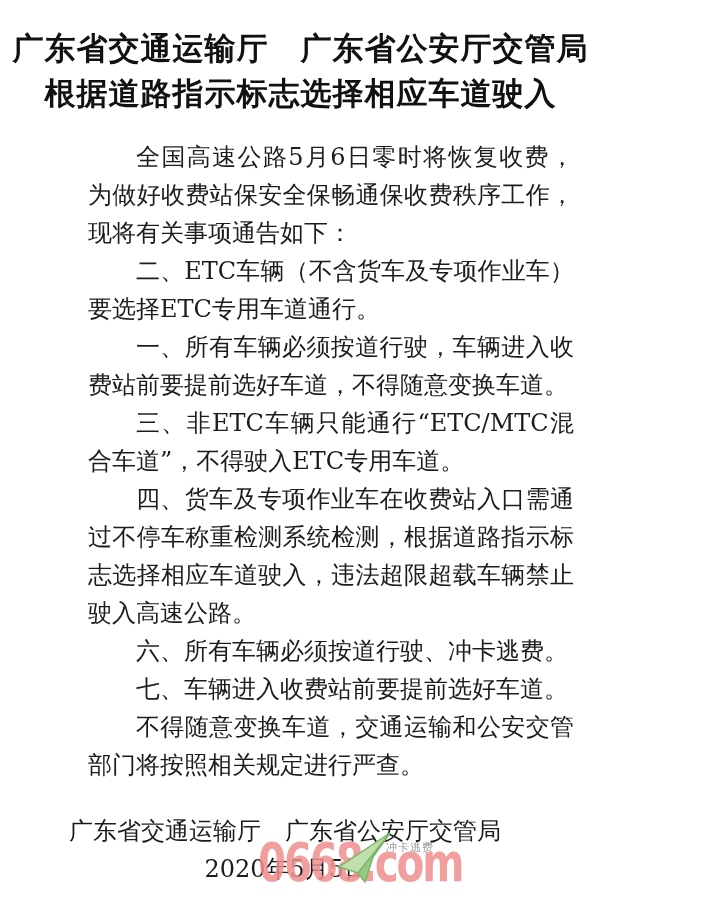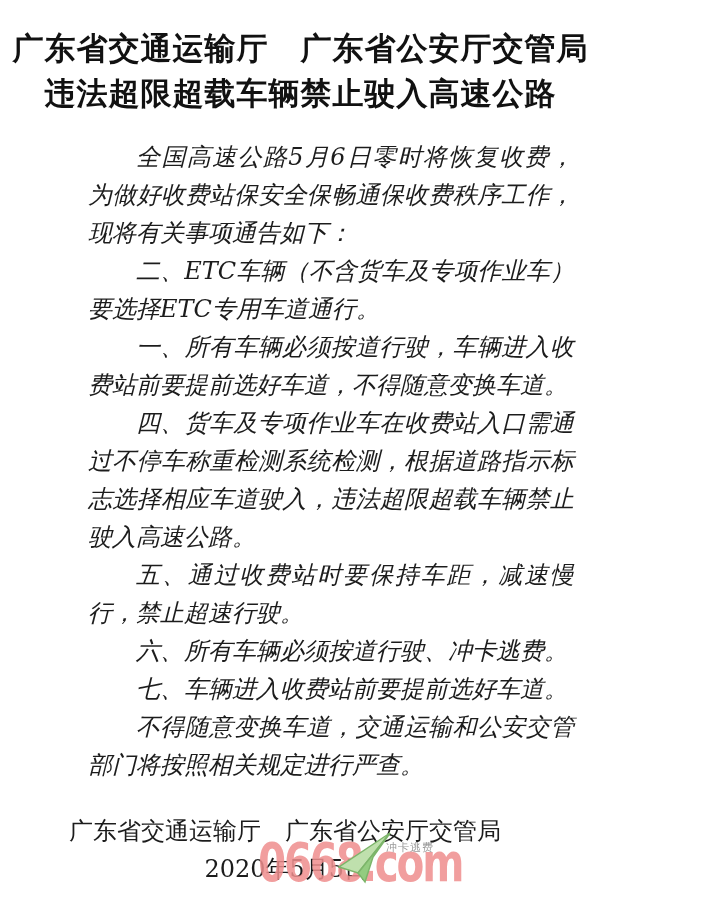--- a/index.html
+++ b/index.html
@@ -28,21 +28,20 @@
   .doc-body {
     margin: 22px 27px 0 88px;
     font-size: 24px;
     line-height: 38px;
     text-align: justify;
     color: #1c1c1c;
   }
   .doc-body p {
     margin: 0;
     text-indent: 2em;
-    font-style: italic;
   }
   .signature {
     margin-top: 28px;
     padding-right: 100px;
     text-align: right;
     font-size: 24px;
     line-height: 38px;
     color: #1c1c1c;
   }
   .sig-date {
@@ -94,29 +93,29 @@
     white-space: nowrap;
   }
 </style>
 </head>
 <body>
 
 <div class="page">
 
   <div class="doc-title">
     <div>广东省交通运输厅　广东省公安厅交管局</div>
-    <div>违法超限超载车辆禁止驶入高速公路</div>
+    <div>根据道路指示标志选择相应车道驶入</div>
   </div>
 
   <div class="doc-body">
     <p>全国高速公路5月6日零时将恢复收费，为做好收费站保安全保畅通保收费秩序工作，现将有关事项通告如下：</p>
     <p>二、ETC车辆（不含货车及专项作业车）要选择ETC专用车道通行。</p>
     <p>一、所有车辆必须按道行驶，车辆进入收费站前要提前选好车道，不得随意变换车道。</p>
+    <p>三、非ETC车辆只能通行“ETC/MTC混合车道”，不得驶入ETC专用车道。</p>
     <p>四、货车及专项作业车在收费站入口需通过不停车称重检测系统检测，根据道路指示标志选择相应车道驶入，违法超限超载车辆禁止驶入高速公路。</p>
-    <p>五、通过收费站时要保持车距，减速慢行，禁止超速行驶。</p>
     <p>六、所有车辆必须按道行驶、冲卡逃费。</p>
     <p>七、车辆进入收费站前要提前选好车道。</p>
     <p>不得随意变换车道，交通运输和公安交管部门将按照相关规定进行严查。</p>
   </div>
 
   <div class="signature">广东省交通运输厅　广东省公安厅交管局</div>
   <div class="sig-date">2020年5月5日</div>
 
   <div class="watermark">
     <div class="wm-text">0668.com</div>

